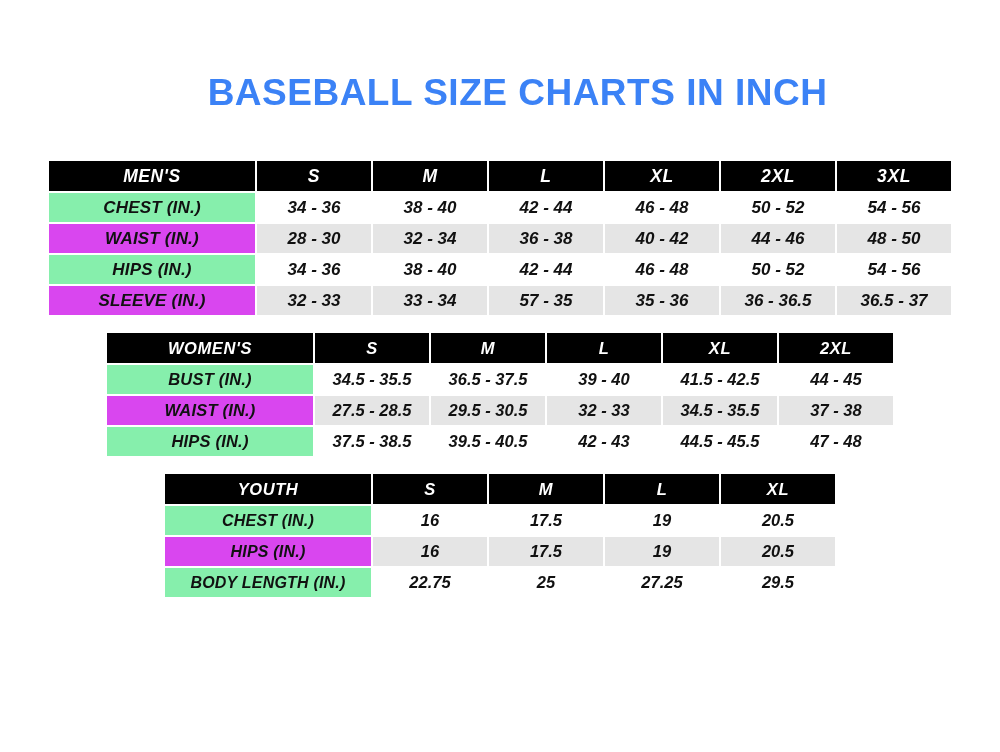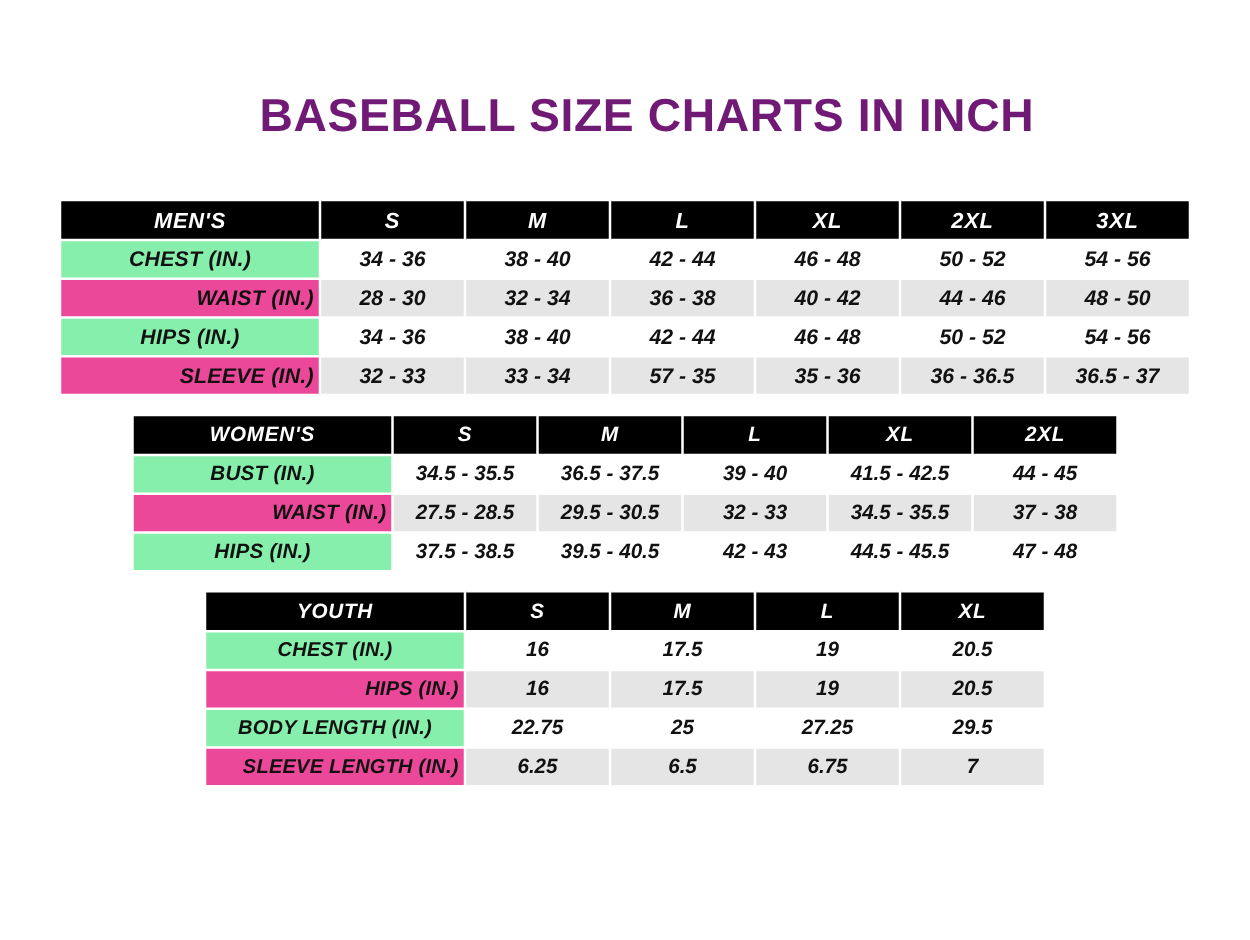--- a/index.html
+++ b/index.html
@@ -20,21 +20,21 @@
     height: 752px;
     box-sizing: border-box;
   }
   .title {
     text-align: center;
     font-size: 37px;
     font-weight: bold;
     letter-spacing: 0.5px;
     margin: 0;
     padding-top: 72px;
-    color: #701a75;
+    color: #3b82f6;
     padding-left: 35px;
   }
   .tables {
     padding-top: 45px;
     font-style: italic;
   }
   table {
     border-collapse: collapse;
     table-layout: fixed;
     margin: 0 auto;
@@ -64,22 +64,21 @@
     color: #111111;
   }
   tbody tr.alt td {
     background: #e5e5e5;
   }
   tbody td.rowlabel {
     background: #86efac;
     letter-spacing: 0.2px;
   }
   tbody tr.alt td.rowlabel {
-    background: #ec4899;
-    text-align: right;
+    background: #d946ef;
   }
   
   .t-mens { width: 904px; }
   .t-mens col.lbl { width: 208px; }
   .t-mens col.val { width: 116px; }
   
   .t-womens { width: 788px; }
   .t-womens col.lbl { width: 208px; }
   .t-womens col.val { width: 116px; }
   
@@ -239,24 +238,17 @@
           <td>19</td>
           <td>20.5</td>
         </tr>
         <tr>
           <td class="rowlabel">BODY LENGTH (IN.)</td>
           <td>22.75</td>
           <td>25</td>
           <td>27.25</td>
           <td>29.5</td>
         </tr>
-        <tr class="alt">
-          <td class="rowlabel">SLEEVE LENGTH (IN.)</td>
-          <td>6.25</td>
-          <td>6.5</td>
-          <td>6.75</td>
-          <td>7</td>
-        </tr>
       </tbody>
     </table>
 
   </div>
 </div>
 
 </body></html>

